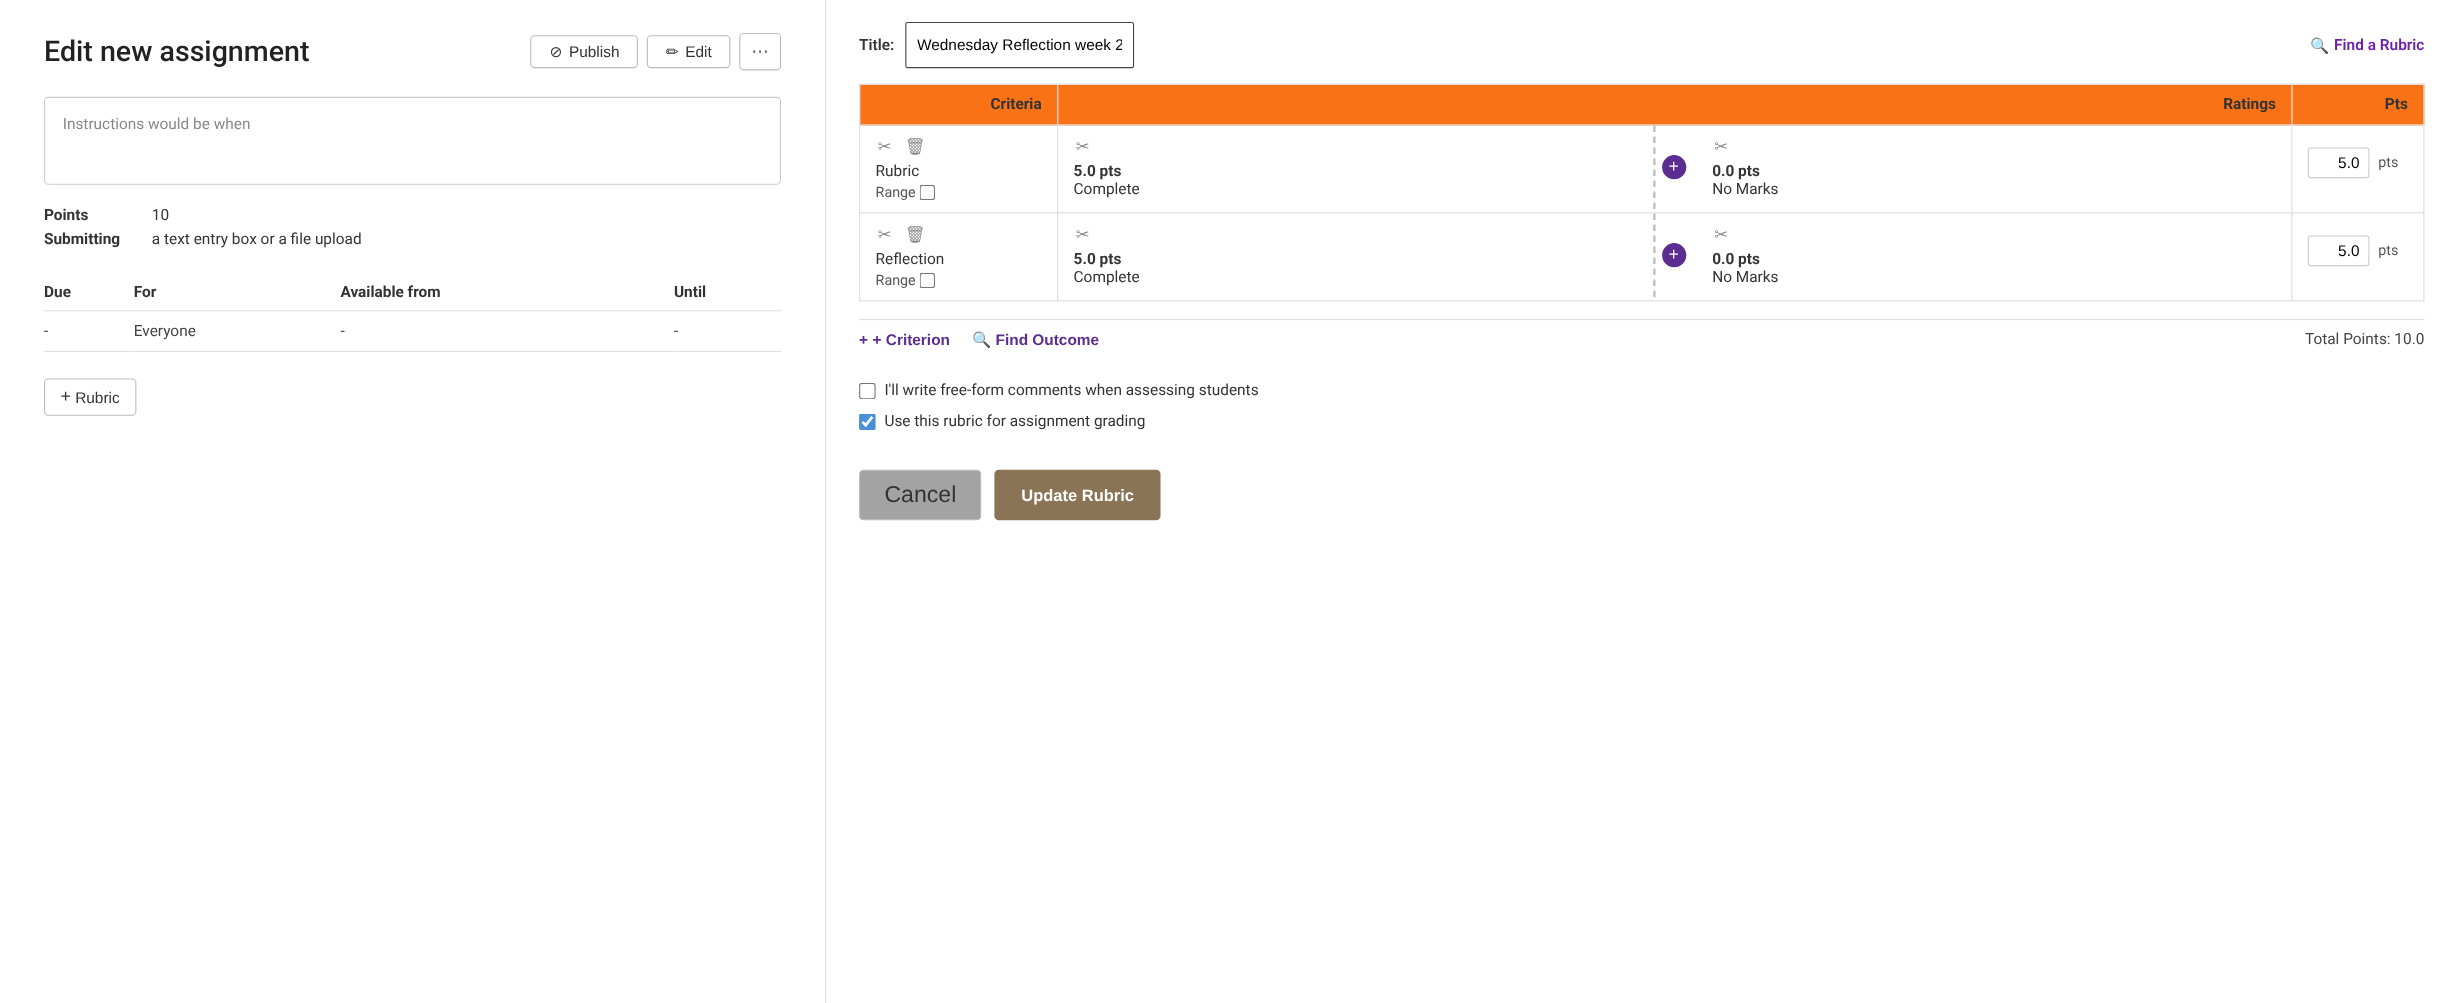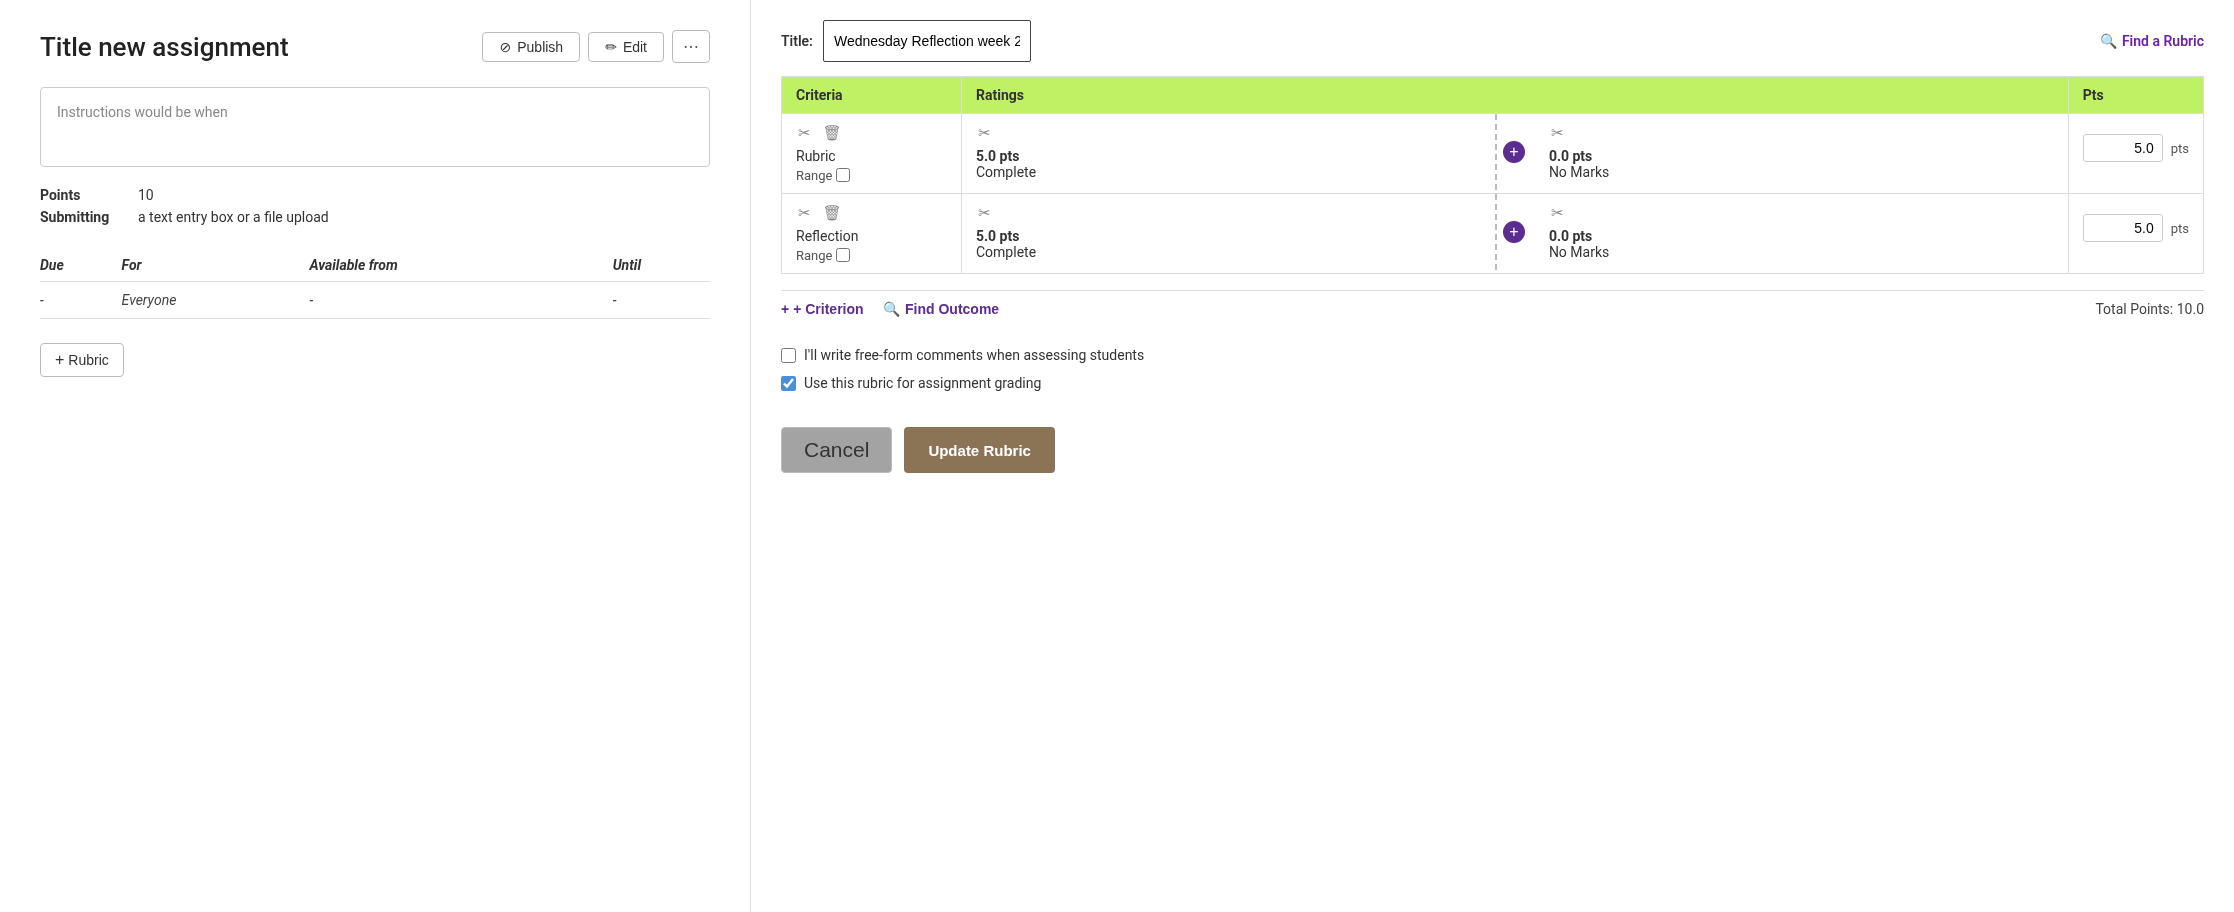--- a/index.html
+++ b/index.html
@@ -82,21 +82,20 @@
       font-weight: 700;
       text-align: left;
       min-width: 90px;
       color: #333;
     }
     .meta-value { color: #333; }
     .dates-table {
       width: 100%;
       border-collapse: collapse;
       margin-bottom: 24px;
-      font-style: italic;
     }
     .dates-table th {
       text-align: left;
       font-weight: 700;
       padding: 8px 0;
       border-bottom: 1px solid #e0e0e0;
       font-size: 14px;
     }
     .dates-table td {
       padding: 10px 0;
@@ -153,26 +152,26 @@
       gap: 4px;
       text-decoration: none;
     }
     .rubric-table {
       width: 100%;
       border-collapse: collapse;
       border: 1px solid #ddd;
       margin-bottom: 16px;
     }
     .rubric-table th {
-      background: #bef264;
+      background: #f97316;
       border: 1px solid #ddd;
       padding: 10px 14px;
       font-weight: 700;
       font-size: 14px;
-      text-align: left;
+      text-align: right;
     }
     .rubric-table td {
       border: 1px solid #ddd;
       padding: 10px 14px;
       vertical-align: top;
     }
     .criterion-cell {
       width: 180px;
     }
     .criterion-name {
@@ -226,21 +225,21 @@
       flex-shrink: 0;
     }
     .pts-cell {
       width: 120px;
       white-space: nowrap;
     }
     .pts-input {
       border: 1px solid #ccc;
       border-radius: 3px;
       padding: 5px 8px;
-      width: 80px;
+      width: 56px;
       font-size: 14px;
       text-align: right;
     }
     .pts-unit {
       margin-left: 4px;
       font-size: 13px;
       color: #555;
     }
 
     .bottom-actions {
@@ -312,21 +311,21 @@
       cursor: pointer;
       font-size: 15px;
       font-weight: 600;
     }
   </style>
 </head>
 <body>
 
 <div class="left-panel">
   <div class="assignment-header">
-    <h1 class="assignment-title">Title new assignment</h1>
+    <h1 class="assignment-title">Edit new assignment</h1>
     <div class="header-actions">
       <button class="btn-outline">
         <span>⊘</span>
         <span>Publish</span>
       </button>
       <button class="btn-outline">
         <span>✏</span>
         <span>Edit</span>
       </button>
       <button class="btn-icon">

